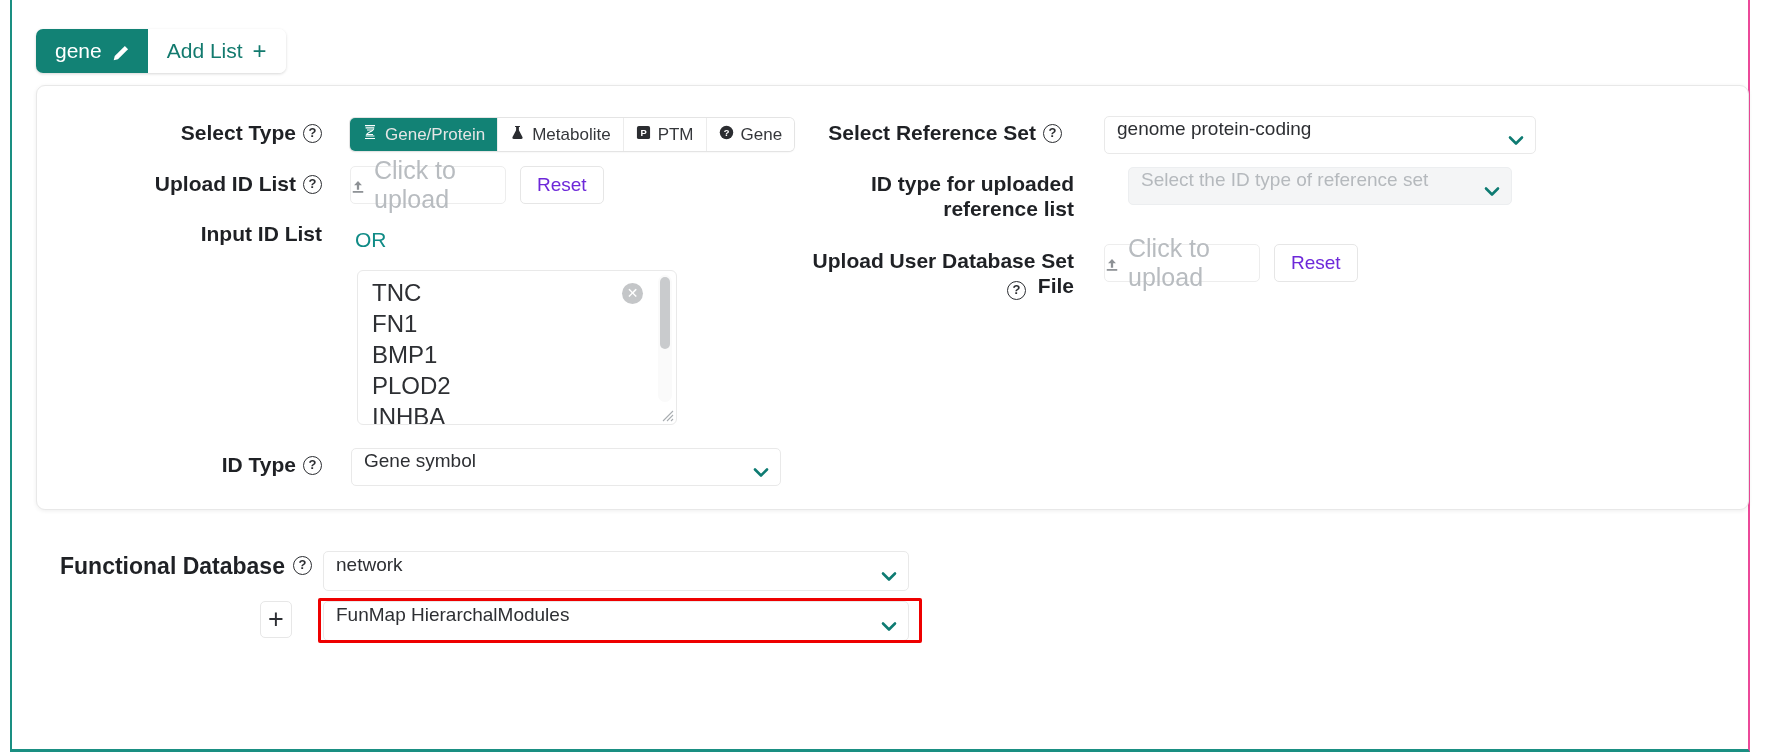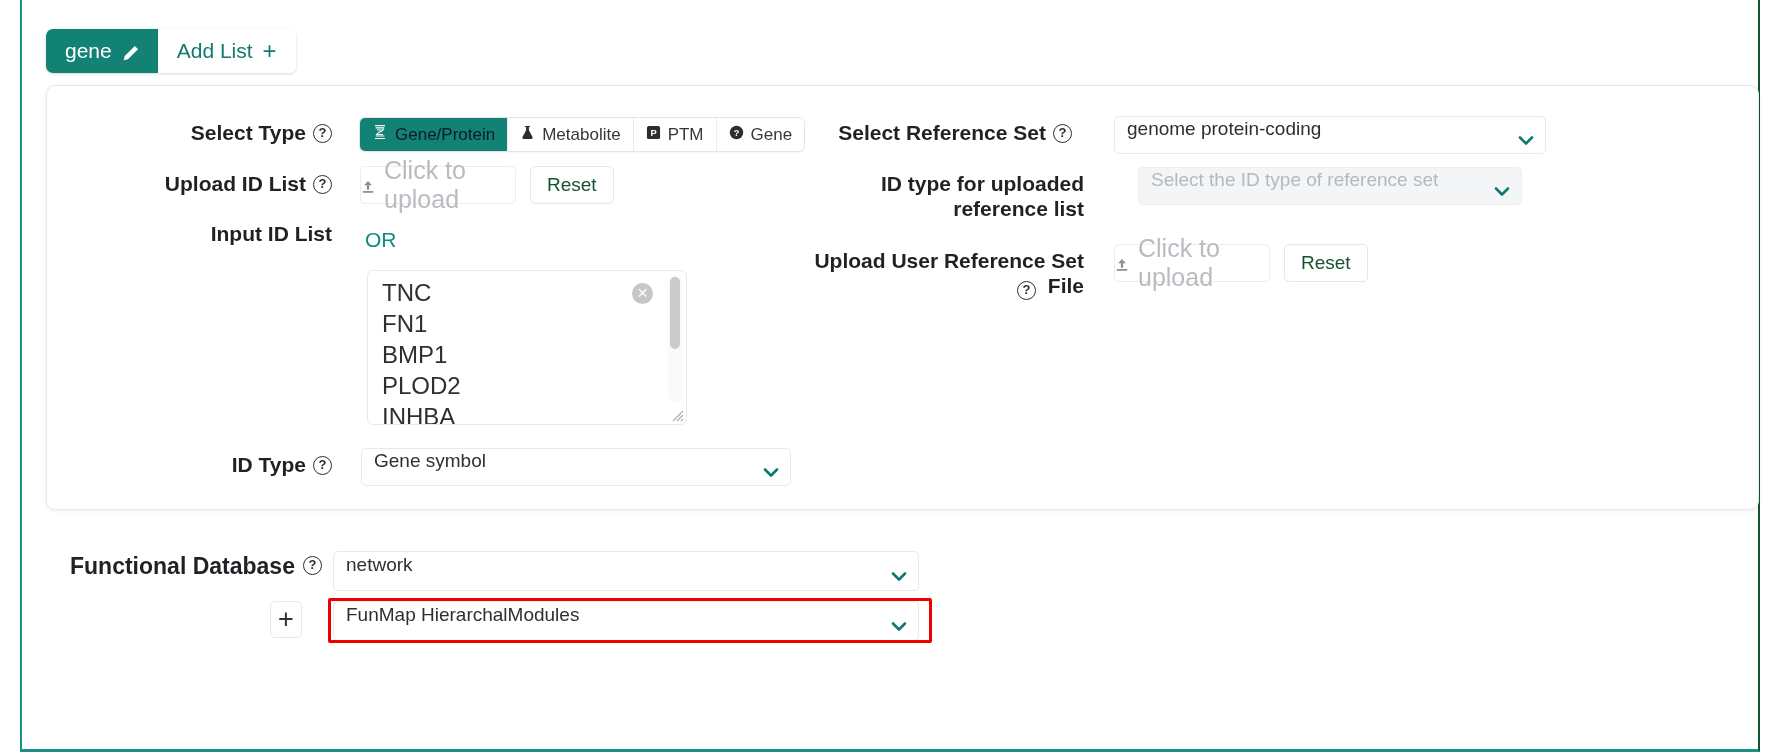--- a/index.html
+++ b/index.html
@@ -5,24 +5,24 @@
   * { box-sizing: border-box; }
   html, body {
     margin: 0; padding: 0;
     width: 1786px; height: 752px;
     background: #ffffff;
     font-family: "Liberation Sans", sans-serif;
     overflow: hidden;
   }
   .page-frame {
     position: absolute;
-    left: 20px; top: 0px;
+    left: 10px; top: 0px;
     width: 1740px; height: 752px;
     border-left: 2px solid #1a8f82;
-    border-right: 2px solid #14532d;
+    border-right: 2px solid #ec4899;
     border-bottom: 3px solid #1a8f82;
   }
 
   
   .tab-bar {
     position: absolute;
     left: 24px; top: 29px;
     display: flex;
     border-radius: 7px;
     overflow: hidden;
@@ -100,21 +100,21 @@
     height: 33px;
     padding: 0 12px;
     font-size: 17px;
     color: #35373b;
     background: #fff;
     border-right: 1px solid #ececec;
     cursor: pointer;
     white-space: nowrap;
   }
   .seg:last-child { border-right: none; }
-  .seg.active { background: #128275; color: #0f172a; }
+  .seg.active { background: #128275; color: #e5e5e5; }
 
   
   .upload-box {
     position: absolute;
     display: flex; align-items: center; justify-content: center;
     gap: 9px;
     height: 38px;
     border: 1px solid #ededed;
     border-radius: 5px;
     background: #fff;
@@ -123,21 +123,21 @@
     cursor: pointer;
   }
   .reset-btn {
     position: absolute;
     display: flex; align-items: center; justify-content: center;
     height: 38px;
     padding: 0 16px;
     border: 1px solid #e6e6e6;
     border-radius: 5px;
     background: #fff;
-    color: #14532d;
+    color: #6d28d9;
     font-size: 19px;
     cursor: pointer;
   }
 
   .or-text {
     position: absolute;
     left: 343px; top: 228px;
     font-size: 21px;
     color: #0f8b86;
   }
@@ -385,21 +385,21 @@
   <div class="sel muted" style="left:1092px; top:167px; width:384px;margin-left:24px;">
     <span>Select the ID type of reference set</span>
     <span class="caret">
       <svg viewBox="0 0 16 11" width="16" height="11" fill="none" stroke="#0e7b72" stroke-width="2.6" stroke-linecap="round" stroke-linejoin="round">
         <path d="M2 2 L8 8 L14 2"></path>
       </svg>
     </span>
   </div>
 
   <div class="lbl" style="left:760px; top:249px; width:302px;">
-    <span>Upload User Reference Set File</span>
+    <span>Upload User Database Set File</span>
     <span class="help" style="position:absolute; right:48px; top:32px;">?</span>
   </div>
   <div class="upload-box" style="left:1092px; top:244px; width:156px;">
     <span>
       <svg viewBox="0 0 16 16" width="14" height="14" fill="#8d9195">
         <path d="M8 1 L12.5 6 H9.3 V11 H6.7 V6 H3.5 Z"></path>
         <rect x="2" y="12.6" width="12" height="2"></rect>
       </svg>
     </span>
     <span>Click to upload</span>

